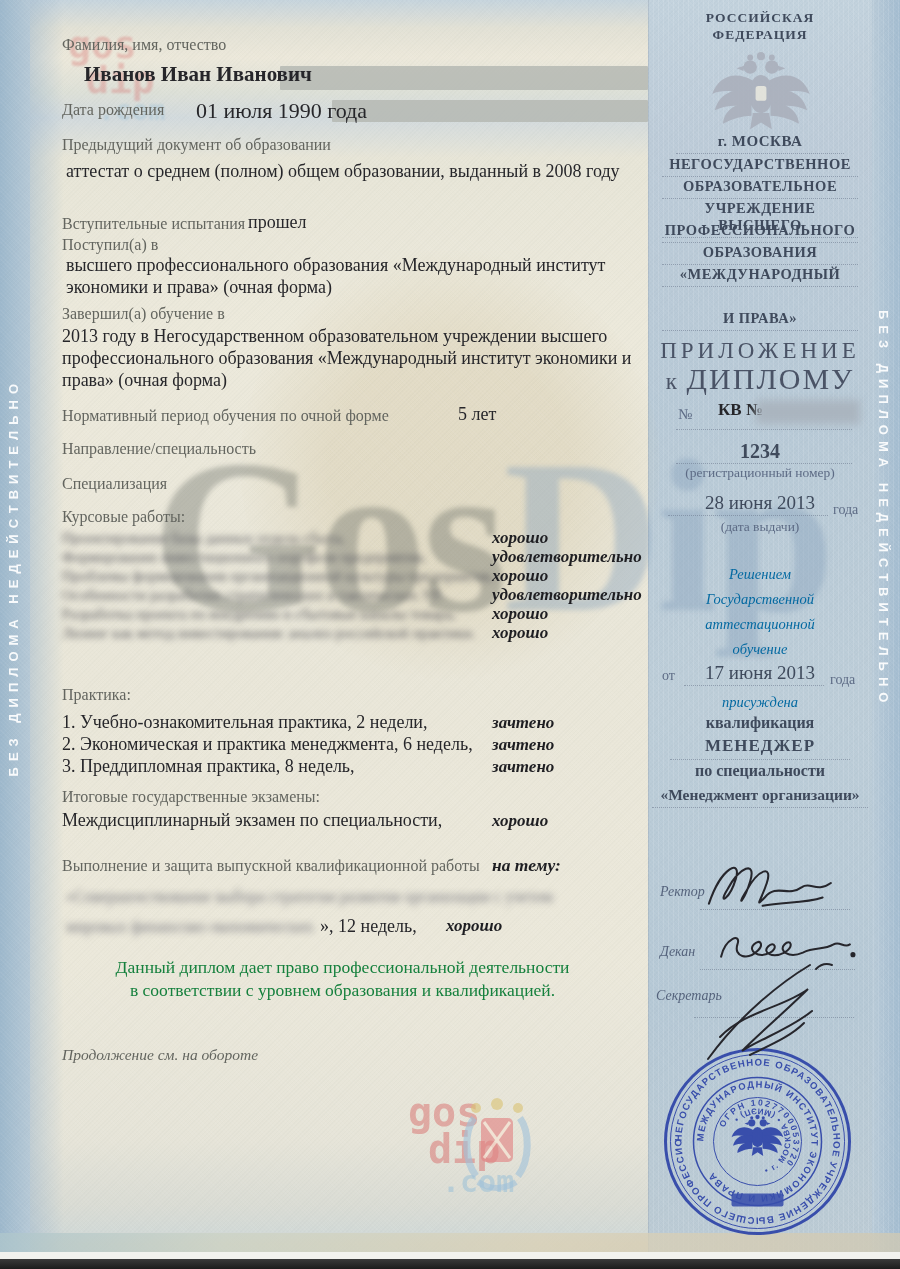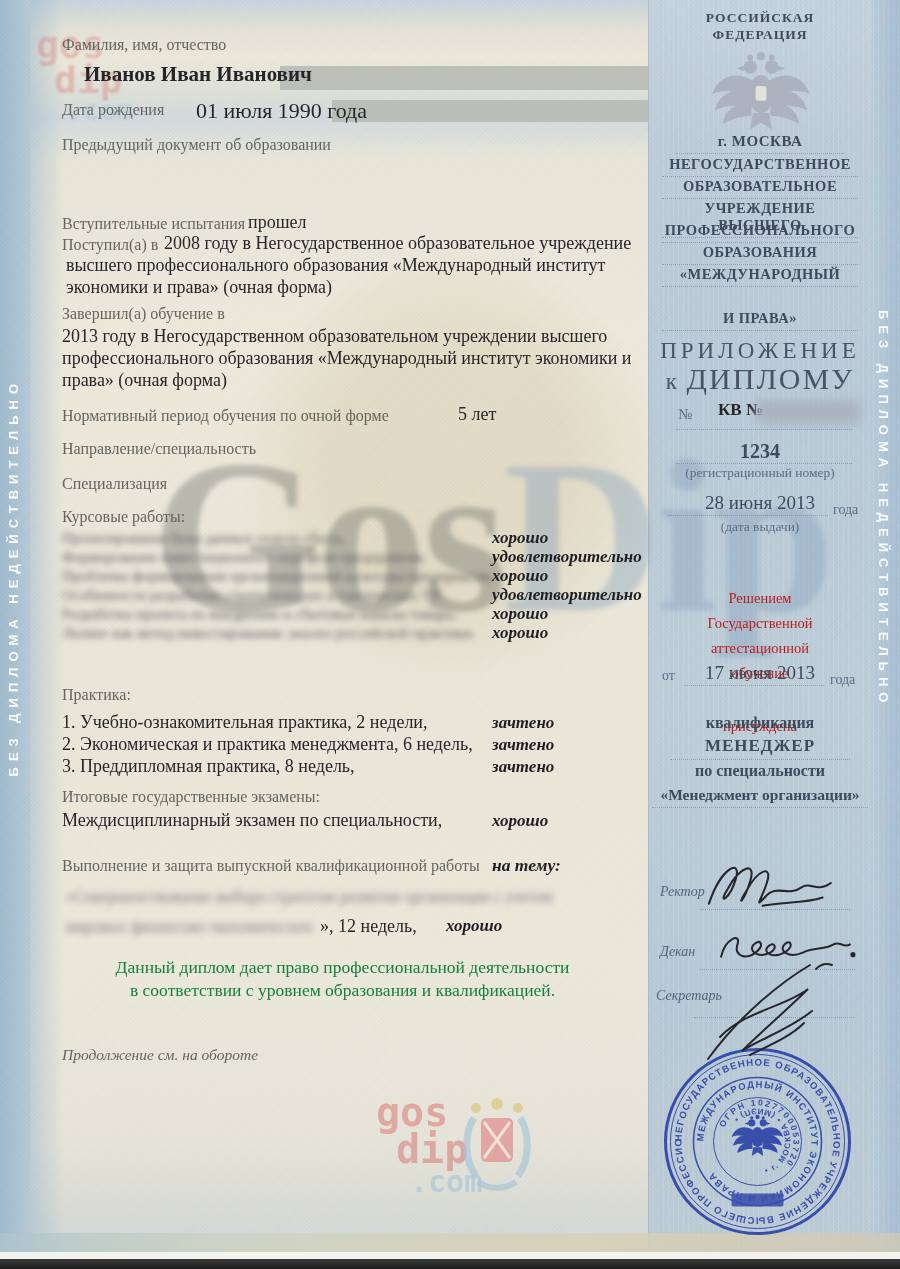--- a/index.html
+++ b/index.html
@@ -31,40 +31,40 @@
   
   .vtext{color:rgba(255,255,255,.92);font-family:"Liberation Sans",sans-serif;
     font-weight:bold;font-size:13px;letter-spacing:6px;white-space:nowrap;}
   .vleft{left:6px;top:378px;writing-mode:vertical-rl;transform:rotate(180deg);}
   .vright{left:876px;top:310px;writing-mode:vertical-rl;}
   
   .watermark{left:152px;top:428px;font-size:218px;font-weight:bold;line-height:1;
     letter-spacing:-4px;filter:blur(2.5px);z-index:1;white-space:nowrap;}
   .wm-gray{color:rgba(92,98,92,.34);}
   .wm-blue{color:rgba(136,162,188,.42);}
-  .gdlogo{font-family:"DejaVu Sans Mono",monospace;font-weight:bold;line-height:.92;z-index:1;}
+  .gdlogo{font-family:"DejaVu Sans Mono",monospace;font-weight:bold;line-height:.92;z-index:1;margin-left:32px;}
   .gdlogo .red{color:rgba(214,92,92,.55);}
   .gdlogo .blue{color:rgba(150,190,215,.65);}
   .gdlogo-top{left:36px;top:28px;font-size:38px;filter:blur(1.2px);opacity:.55;}
   .gdlogo-bottom{left:376px;top:1094px;font-size:40px;filter:blur(.7px);opacity:.8;}
   
   .label{color:#63655f;font-size:16px;z-index:2;}
   .value{color:#26262a;font-size:18px;z-index:2;}
   .bold{font-weight:bold;}
   .ital{font-style:italic;}
   .redact{background:#b5b9b3;opacity:.85;z-index:2;border-radius:1px;}
   .course-title{color:#5a5a60;font-size:15px;filter:blur(3px);z-index:2;white-space:nowrap;}
   .grade{color:#1e1e22;font-size:17px;font-style:italic;font-weight:bold;z-index:2;}
   .blurline{color:#77777f;font-size:16px;filter:blur(3.5px);z-index:2;white-space:nowrap;}
   .statement{color:#15803d;font-size:17.5px;text-align:center;line-height:1.3;z-index:2;}
   
   .rc{left:650px;width:220px;text-align:center;color:#3f4a5c;z-index:2;}
   .rc-bold{font-weight:bold;font-size:14.5px;letter-spacing:.5px;}
   .rline{border-bottom:1px dotted rgba(100,112,134,.5);padding-bottom:3px;}
-  .rc-ital{color:#b91c1c;font-size:14.5px;margin-top:24px;}
+  .rc-ital{font-style:italic;color:#0369a1;font-size:14.5px;}
   .sigtitle{font-style:italic;color:#55637c;font-size:14px;z-index:2;}
   svg{overflow:visible;}
 </style>
 </head>
 <body>
 
 <div id="page">
 
   <div class="abs bg-base"></div>
   <div class="abs bg-rightcol"></div>
@@ -107,26 +107,26 @@
 
   <div class="abs label" style="left:62px;top:36px">Фамилия, имя, отчество</div>
   <div class="abs redact" style="left:280px;top:66px;width:368px;height:24px"></div>
   <div class="abs value bold" style="left:84px;top:62px;font-size:21px">Иванов Иван Иванович</div>
 
   <div class="abs label" style="left:62px;top:101px">Дата рождения</div>
   <div class="abs redact" style="left:332px;top:100px;width:316px;height:22px"></div>
   <div class="abs value" style="left:196px;top:98px;font-size:22px">01 июля 1990 года</div>
 
   <div class="abs label" style="left:62px;top:136px">Предыдущий документ об образовании</div>
+  <div class="abs value" style="left:66px;top:161px">аттестат о среднем (полном) общем образовании, выданный в 2008 году</div>
 
   <div class="abs label" style="left:62px;top:215px">Вступительные испытания</div>
   <div class="abs value" style="left:248px;top:212px">прошел</div>
 
   <div class="abs label" style="left:62px;top:236px">Поступил(а) в</div>
-  <div class="abs value" style="left:164px;top:233px">2008 году в Негосударственное образовательное учреждение</div>
   <div class="abs value" style="left:66px;top:255px">высшего профессионального образования «Международный институт</div>
   <div class="abs value" style="left:66px;top:277px">экономики и права» (очная форма)</div>
 
   <div class="abs label" style="left:62px;top:305px">Завершил(а) обучение в</div>
   <div class="abs value" style="left:62px;top:326px">2013 году в Негосударственном образовательном учреждении высшего</div>
   <div class="abs value" style="left:62px;top:348px">профессионального образования «Международный институт экономики и</div>
   <div class="abs value" style="left:62px;top:370px">права» (очная форма)</div>
 
   <div class="abs label" style="left:62px;top:407px">Нормативный период обучения по очной форме</div>
   <div class="abs value" style="left:458px;top:404px">5 лет</div>

